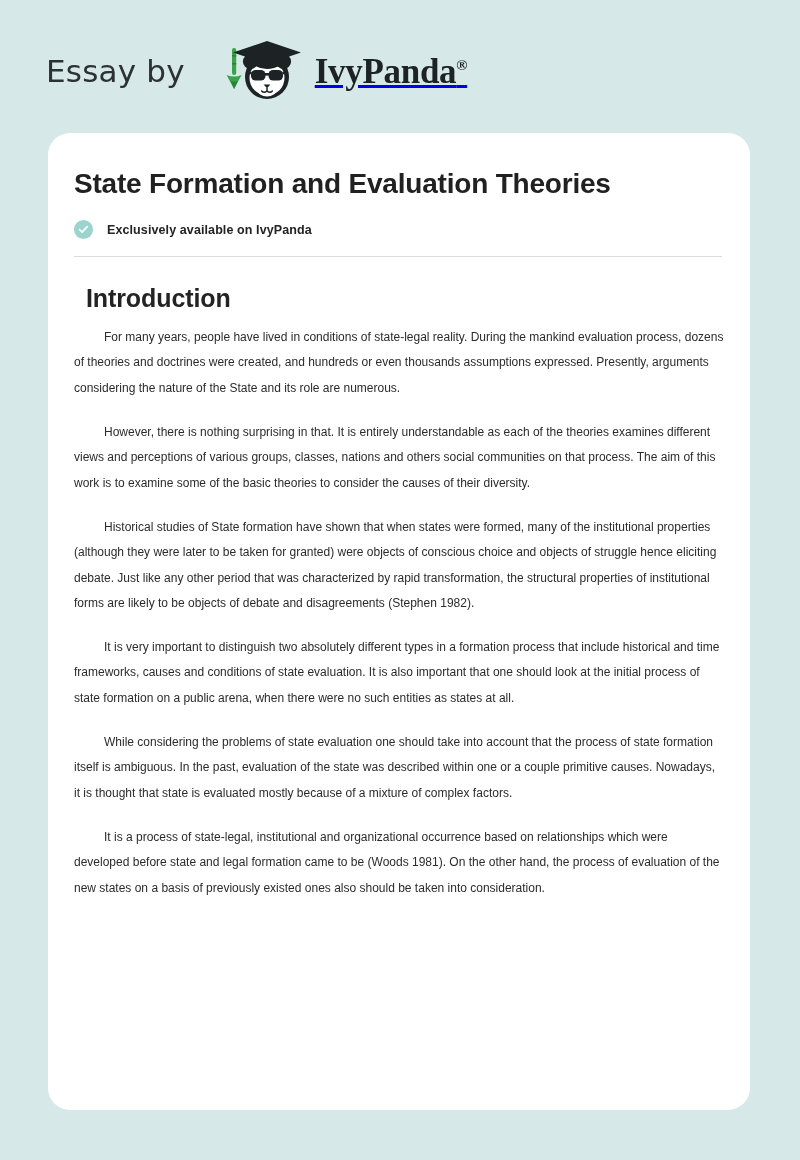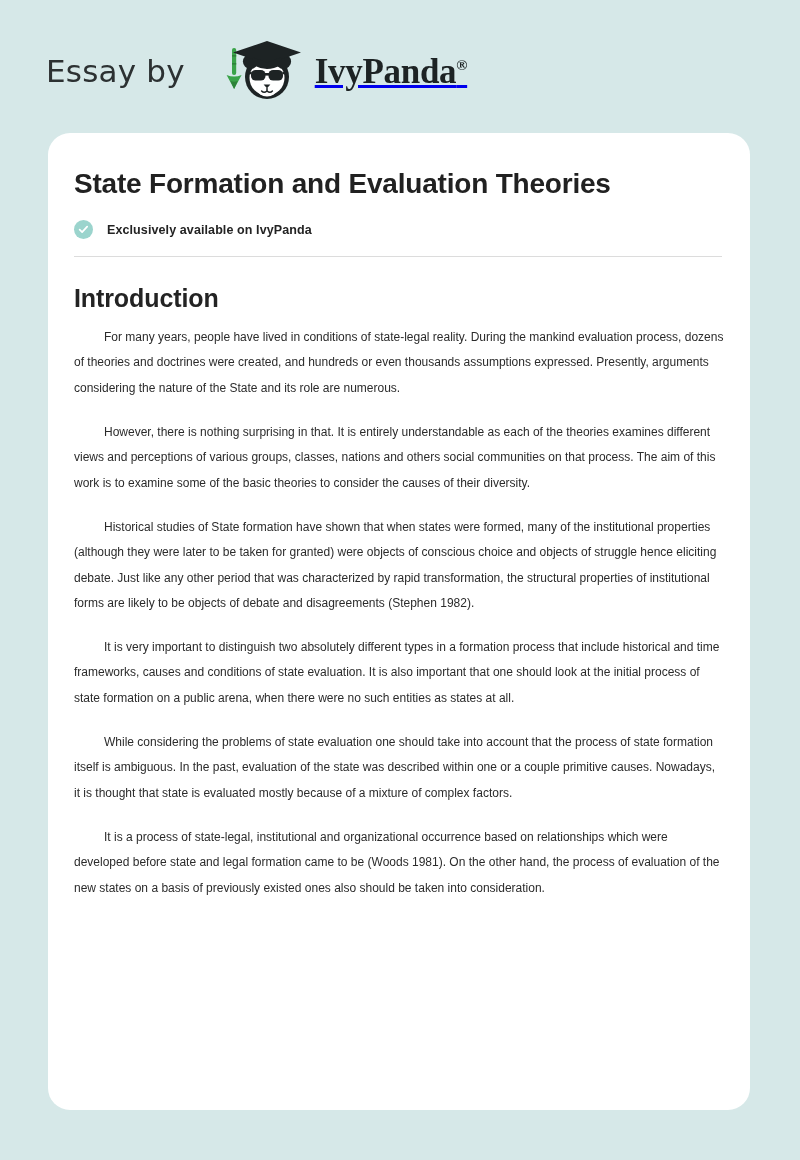--- a/index.html
+++ b/index.html
@@ -116,21 +116,21 @@
   }
 
   .title-divider {
     margin: 17px 0 0 0;
     border: 0;
     border-top: 1px solid #dcdcdc;
     width: 648px;
   }
 
   .section-heading {
-    margin: 26px 0 0 0;
+    margin: 26px 0 0 12px;
     font-family: "Liberation Sans", sans-serif;
     font-weight: bold;
     font-size: 25px;
     line-height: 1.2;
     color: #232323;
     letter-spacing: -0.1px;
   }
 
   .body-copy {
     margin-top: 12px;

